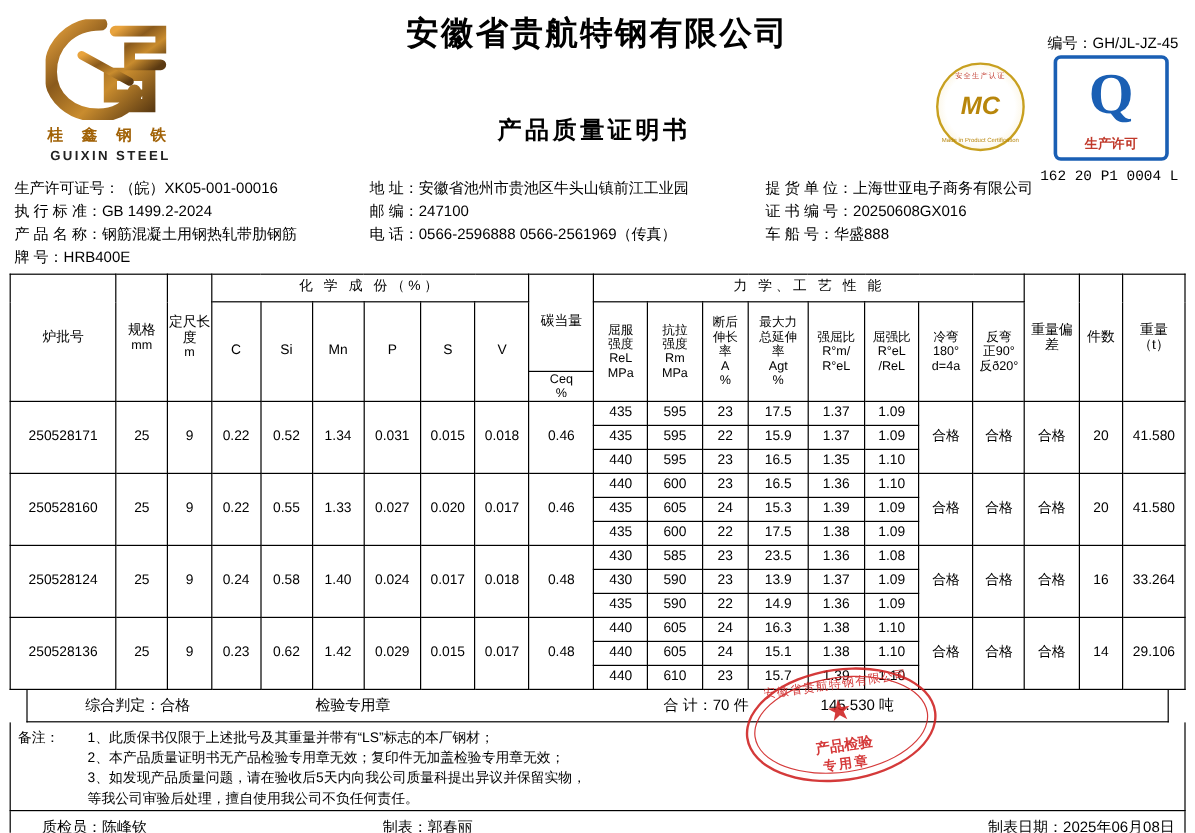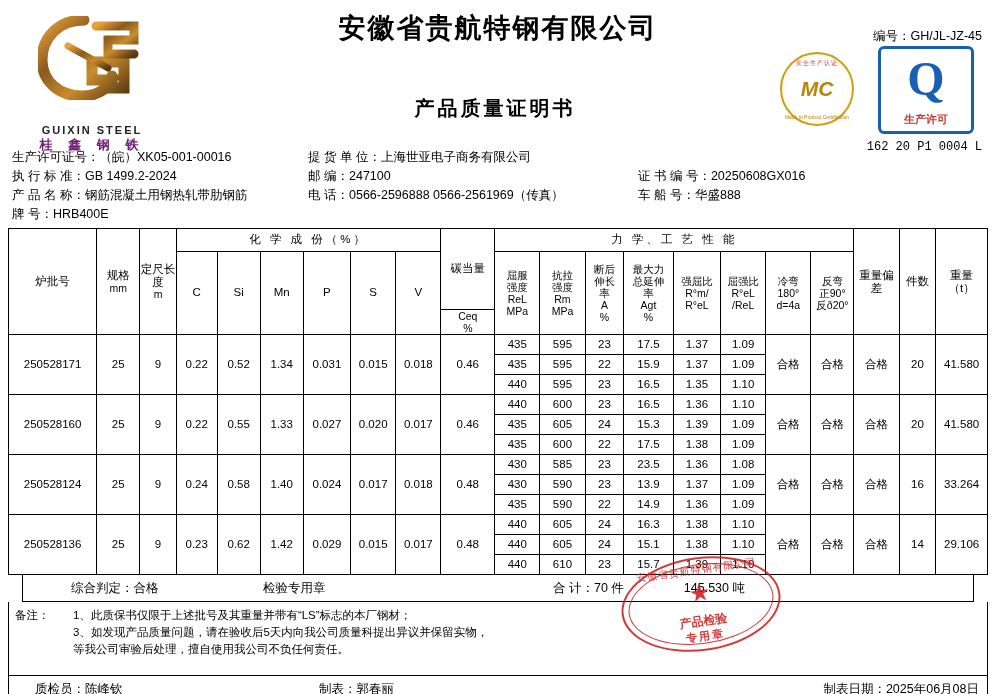--- a/index.html
+++ b/index.html
@@ -33,21 +33,21 @@
     font-size:12px;font-family:"Liberation Mono","DejaVu Sans Mono",monospace;
   }
 
   
   .logo{position:absolute;left:22px;top:16px;width:140px;height:120px;}
   .logo-mark{
     position:absolute;left:16px;top:0;width:108px;height:84px;
   }
   .logo-cn{
     position:absolute;left:0;top:88px;width:140px;text-align:center;
-    font-size:13px;font-weight:bold;letter-spacing:6px;color:#701a75;margin-top:32px;
+    font-size:13px;font-weight:bold;letter-spacing:6px;color:#a16207;
   }
   .logo-en{
     position:absolute;left:0;top:108px;width:140px;text-align:center;
     font-size:11px;font-weight:bold;letter-spacing:2px;color:#222;
   }
 
   
   .mc-stamp{
     position:absolute;left:780px;top:52px;width:74px;height:74px;
     border-radius:50%;
@@ -217,20 +217,23 @@
     <div class="q-stamp">
       <div class="q-letter">Q</div>
       <div class="q-sub">生产许可</div>
     </div>
   </div>
 
   <div class="info">
     <div class="info-row">
       <div class="info-col c1 nowrap">
         <span class="lbl">生产许可证号：</span><span>（皖）XK05-001-00016</span>
+      </div>
+      <div class="info-col c2 nowrap">
+        <span class="lbl">地    址：</span><span>安徽省池州市贵池区牛头山镇前江工业园</span>
       </div>
       <div class="info-col c3 nowrap">
         <span class="lbl">提 货 单 位：</span><span>上海世亚电子商务有限公司</span>
       </div>
     </div>
     <div class="info-row">
       <div class="info-col c1 nowrap">
         <span class="lbl">执  行  标  准：</span><span>GB 1499.2-2024</span>
       </div>
       <div class="info-col c2 nowrap">
@@ -513,20 +516,21 @@
       <div class="insp-star">★</div>
       <div class="insp-t2">产品检验</div>
       <div class="insp-t3">专用章</div>
     </div>
   </div>
 
   <div class="notes">
     <div class="nlabel">备注：</div>
     <ol>
       <li>1、此质保书仅限于上述批号及其重量并带有“LS”标志的本厂钢材；</li>
+      <li>2、本产品质量证明书无产品检验专用章无效；复印件无加盖检验专用章无效；</li>
       <li>3、如发现产品质量问题，请在验收后5天内向我公司质量科提出异议并保留实物，</li>
       <li>    等我公司审验后处理，擅自使用我公司不负任何责任。</li>
     </ol>
   </div>
 
   <div class="footrow">
     <div class="f1 nowrap">
       <span>质检员：</span><span>陈峰钦</span>
     </div>
     <div class="f2 nowrap">

